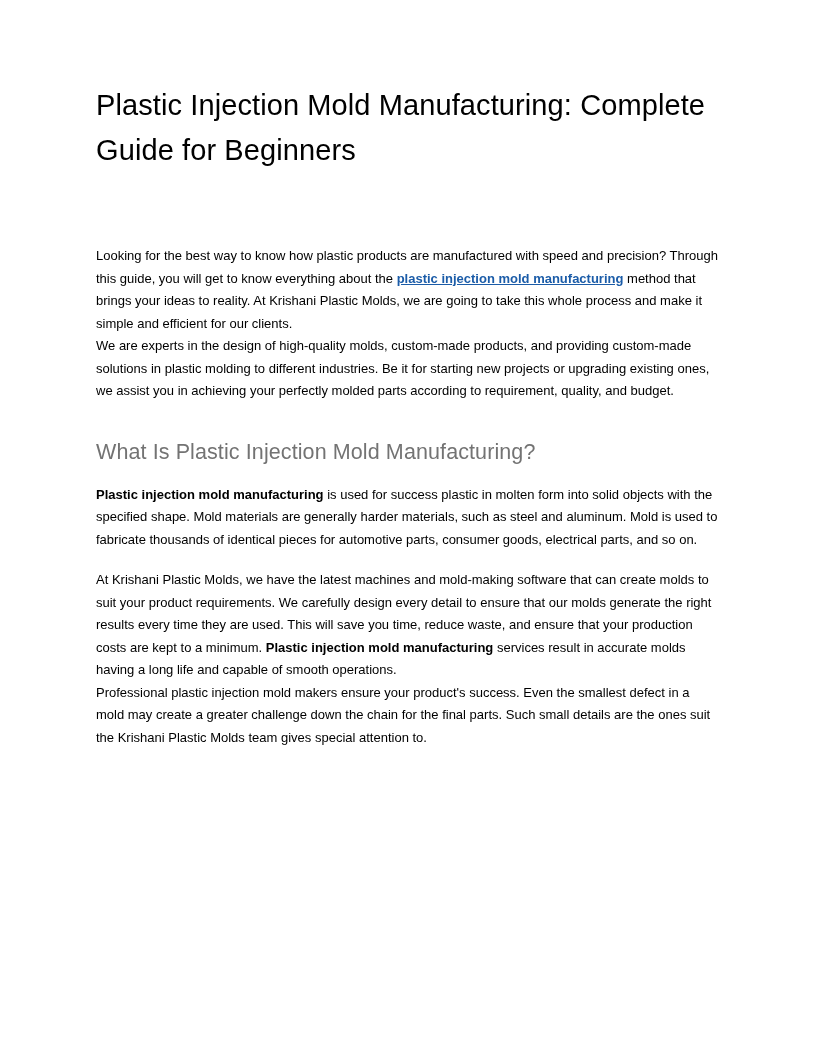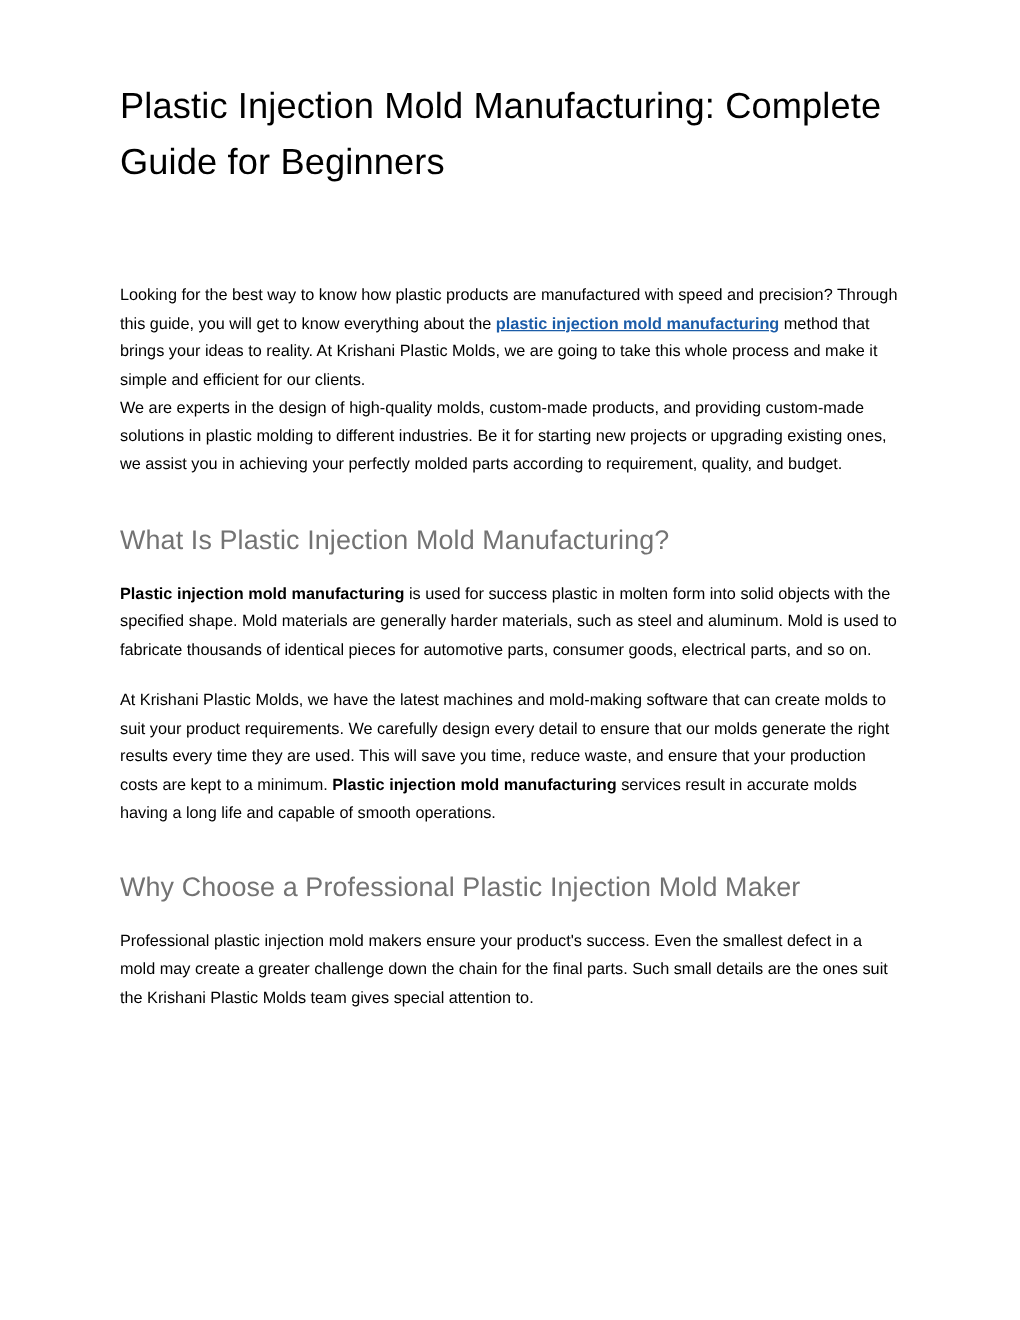--- a/index.html
+++ b/index.html
@@ -13,21 +13,21 @@
     font-family: "Liberation Sans", sans-serif;
     color: #000000;
     -webkit-font-smoothing: antialiased;
   }
   .page {
     position: relative;
     width: 816px;
     height: 1056px;
     background: #ffffff;
     box-sizing: border-box;
-    padding: 60px 96px 96px 96px;
+    padding: 80px 96px 96px 96px;
   }
   .doc-title {
     font-size: 29px;
     line-height: 45px;
     font-weight: 400;
     color: #000000;
     margin: 0;
     padding-top: 3px;
     letter-spacing: 0.1px;
   }
@@ -79,18 +79,17 @@
   <p class="body-text"><span>Looking for the best way to know how plastic products are manufactured with speed and precision? Through this guide, you will get to know everything about the </span><a class="doc-link" href="#">plastic injection mold manufacturing</a><span> method that brings your ideas to reality. At Krishani Plastic Molds, we are going to take this whole process and make it simple and efficient for our clients.</span></p>
 
   <p class="body-text">We are experts in the design of high-quality molds, custom-made products, and providing custom-made solutions in plastic molding to different industries. Be it for starting new projects or upgrading existing ones, we assist you in achieving your perfectly molded parts according to requirement, quality, and budget.</p>
 
   <h2 class="section-heading">What Is Plastic Injection Mold Manufacturing?</h2>
 
   <p class="body-text"><strong class="bold">Plastic injection mold manufacturing</strong><span> is used for success plastic in molten form into solid objects with the specified shape. Mold materials are generally harder materials, such as steel and aluminum. Mold is used to fabricate thousands of identical pieces for automotive parts, consumer goods, electrical parts, and so on.</span></p>
 
   <p class="body-text para-gap"><span>At Krishani Plastic Molds, we have the latest machines and mold-making software that can create molds to suit your product requirements. We carefully design every detail to ensure that our molds generate the right results every time they are used. This will save you time, reduce waste, and ensure that your production costs are kept to a minimum. </span><strong class="bold">Plastic injection mold manufacturing</strong><span> services result in accurate molds having a long life and capable of smooth operations.</span></p>
 
-  <h2 class="section-heading tight-top">Why Choose a Professional Plastic Injection Mold Maker</h2>
 
   <p class="body-text">Professional plastic injection mold makers ensure your product's success. Even the smallest defect in a mold may create a greater challenge down the chain for the final parts. Such small details are the ones suit the Krishani Plastic Molds team gives special attention to.</p>
 
 
 </div>
 
 </body></html>

